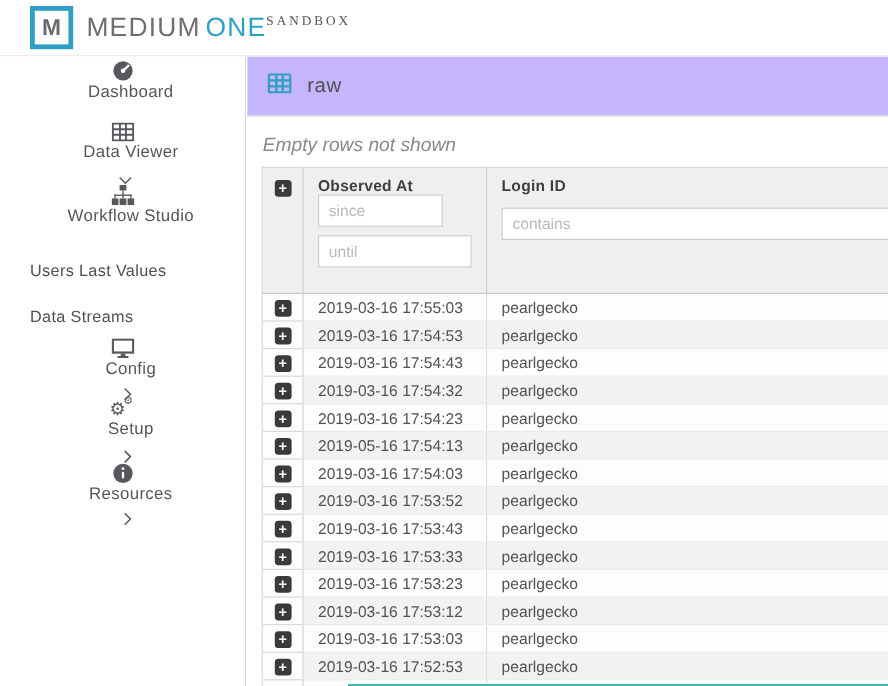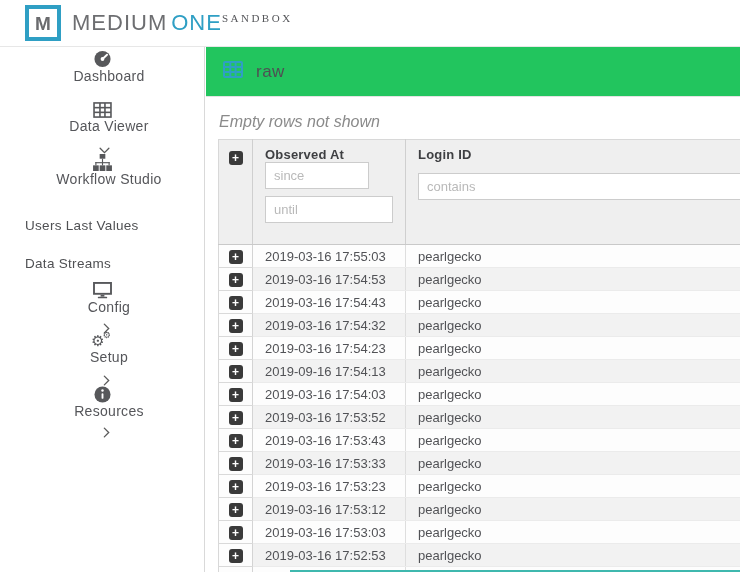--- a/index.html
+++ b/index.html
@@ -31,21 +31,21 @@
   .side-item .chev { width: 16px; display: flex; justify-content: flex-end; }
   .side-sub { height: 38px; display: flex; align-items: center; padding-left: 25px; cursor: pointer; }
   .side-sub .lbl { font-size: 13.5px; color: #4f5053; letter-spacing: .3px; }
   .gear-ico { font-family: "DejaVu Sans", sans-serif; color: #57585b; line-height: 1; }
   .gear-big { font-size: 15px; }
   .gear-small { font-size: 9px; position: relative; top: -6px; left: -2px; }
 
   
   .main { position: absolute; top: 47px; left: 206px; right: 0; bottom: 0;
           background: #fff; overflow: hidden; }
-  .main-header { height: 50px; background: #22c55e; border-bottom: 1px solid #e3e3e3;
+  .main-header { height: 50px; background: #c4b5fd; border-bottom: 1px solid #e3e3e3;
                  display: flex; align-items: center; padding-left: 17px; }
   .main-title { margin-left: 13px; font-size: 17px; color: #4f5053; letter-spacing: .5px; }
   .note { padding: 16px 0 0 13px; height: 42px; font-size: 16px; font-style: italic; color: #8a8a8a; }
 
   
   .tbl { margin-left: 12px; width: 620px; border-collapse: collapse; table-layout: fixed;
          border-left: 1px solid #d8d8d8; border-top: 1px solid #d8d8d8; }
   .col-expand { width: 34px; }
   .col-observed { width: 153px; }
   .col-login { width: 433px; }
@@ -277,21 +277,21 @@
       <span class="plus-btn">+</span>
     </td>
     <td class="cell-data cell-observed ts">2019-03-16 17:54:23</td>
     <td class="cell-data lid">pearlgecko</td>
   </tr>
 
   <tr class="even">
     <td class="cell-expand">
       <span class="plus-btn">+</span>
     </td>
-    <td class="cell-data cell-observed ts">2019-09-16 17:54:13</td>
+    <td class="cell-data cell-observed ts">2019-05-16 17:54:13</td>
     <td class="cell-data lid">pearlgecko</td>
   </tr>
 
   <tr class="odd">
     <td class="cell-expand">
       <span class="plus-btn">+</span>
     </td>
     <td class="cell-data cell-observed ts">2019-03-16 17:54:03</td>
     <td class="cell-data lid">pearlgecko</td>
   </tr>

